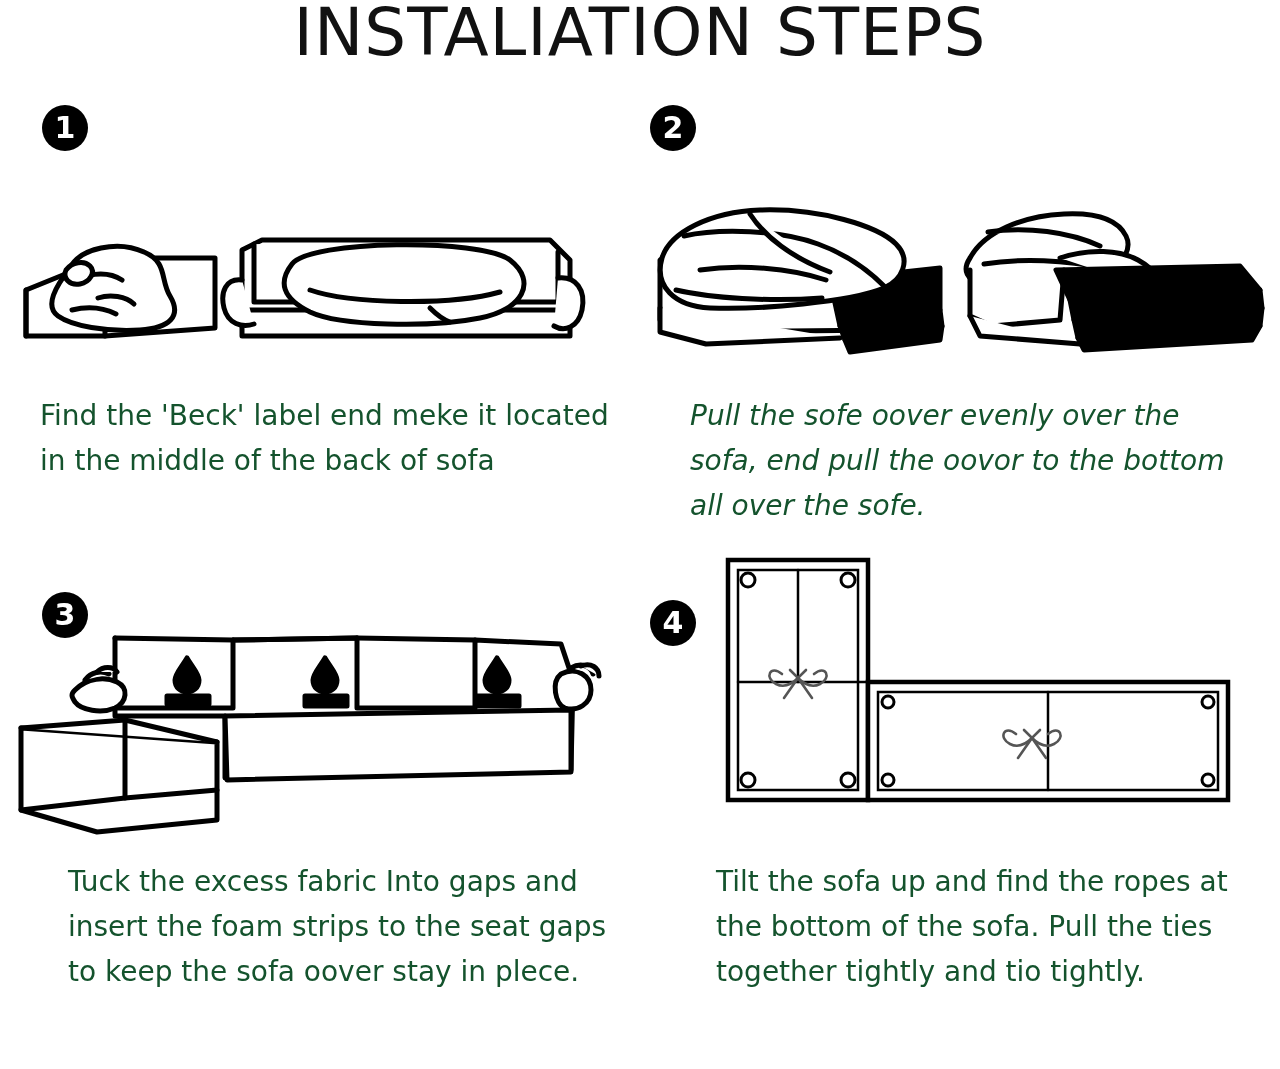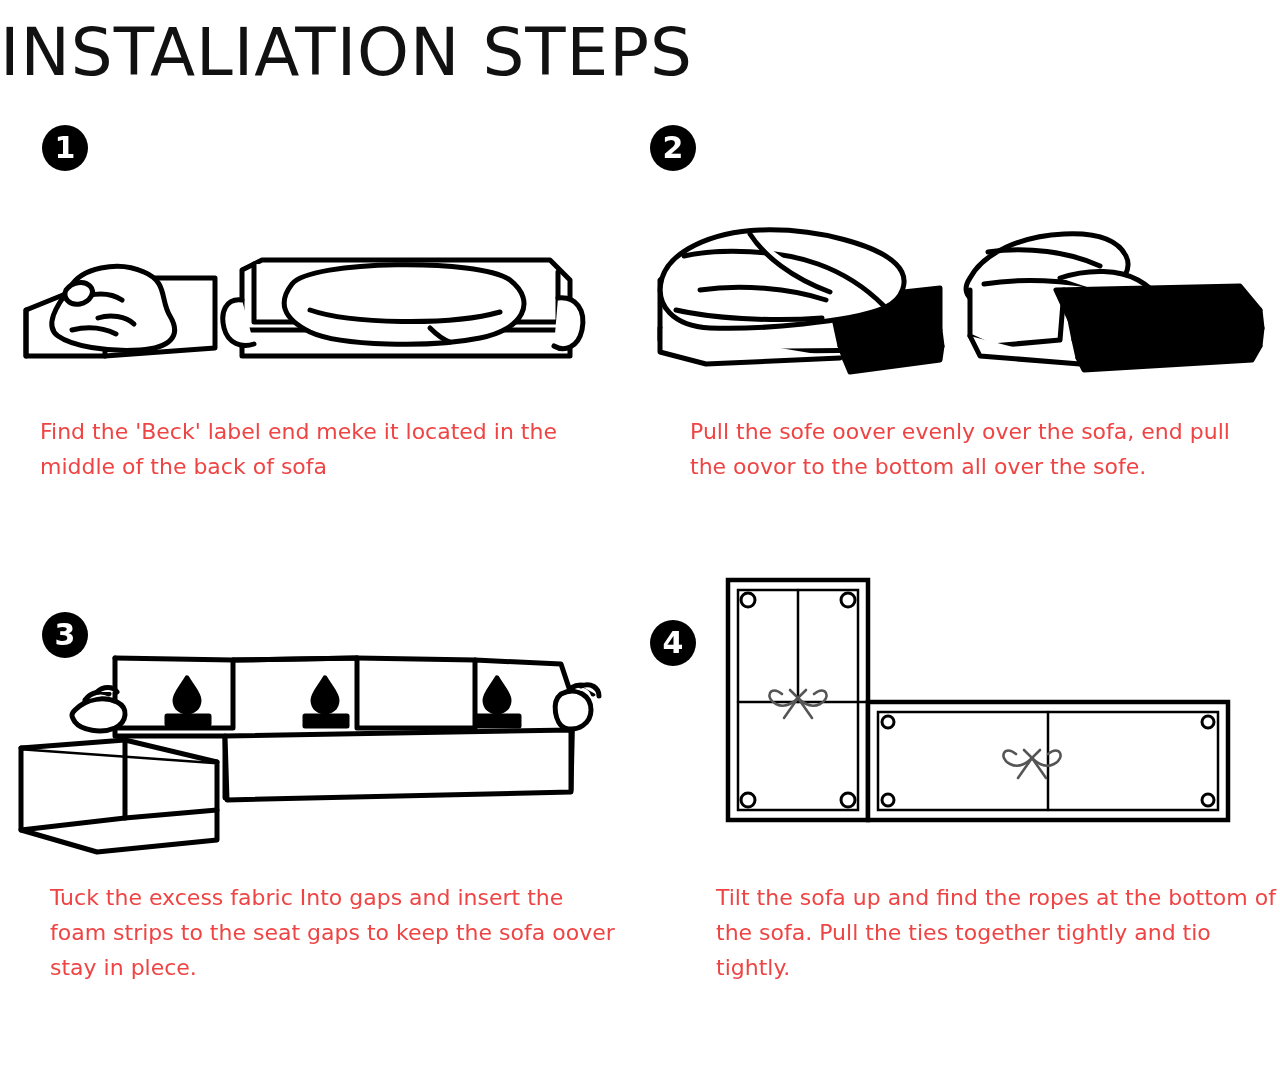--- a/index.html
+++ b/index.html
@@ -14,26 +14,27 @@
     color: #000000;
     overflow: hidden;
   }
   .page {
     position: relative;
     width: 1280px;
     height: 1069px;
     background: #ffffff;
   }
   .title {
+    text-align: center;
     font-family: "DejaVu Sans", sans-serif;
     font-size: 66px;
     font-weight: 400;
     letter-spacing: 1px;
     line-height: 1;
-    padding-top: 20px;
+    padding-top: 0;
     color: #111111;
   }
   .grid {
     position: relative;
     display: grid;
     grid-template-columns: 640px 640px;
     grid-template-rows: 480px 440px;
     margin-top: 26px;
   }
   .cell {
@@ -50,41 +51,41 @@
     font-size: 30px;
     font-weight: 700;
     display: flex;
     align-items: center;
     justify-content: center;
     font-family: "DejaVu Sans", sans-serif;
     line-height: 1;
   }
   .caption {
     position: absolute;
-    font-size: 22px;
+    font-size: 28px;
     line-height: 1.6;
-    color: #ef4444;
+    color: #14532d;
     font-family: "DejaVu Sans", sans-serif;
     white-space: pre-line;
   }
   .art {
     position: absolute;
   }
   
   .c1 .step-badge { left: 42px; top: 13px; }
   .c1 .art { left: 10px; top: 48px; }
   .c1 .caption { left: 40px; top: 302px; width: 580px; }
 
   .c2 .step-badge { left: 10px; top: 13px; }
   .c2 .art { left: 0px; top: 48px; }
-  .c2 .caption { left: 50px; top: 302px; width: 560px; }
+  .c2 .caption { left: 50px; top: 302px; width: 560px; font-style: italic; }
 
   .c3 .step-badge { left: 42px; top: 20px; }
   .c3 .art { left: 5px; top: 48px; }
-  .c3 .caption { left: 50px; top: 288px; width: 570px; }
+  .c3 .caption { left: 68px; top: 288px; width: 570px; }
 
   .c4 .step-badge { left: 10px; top: 28px; }
   .c4 .art { left: 80px; top: -20px; }
   .c4 .caption { left: 76px; top: 288px; width: 560px; }
 </style>
 </head>
 <body>
 
 <div class="page">
 

